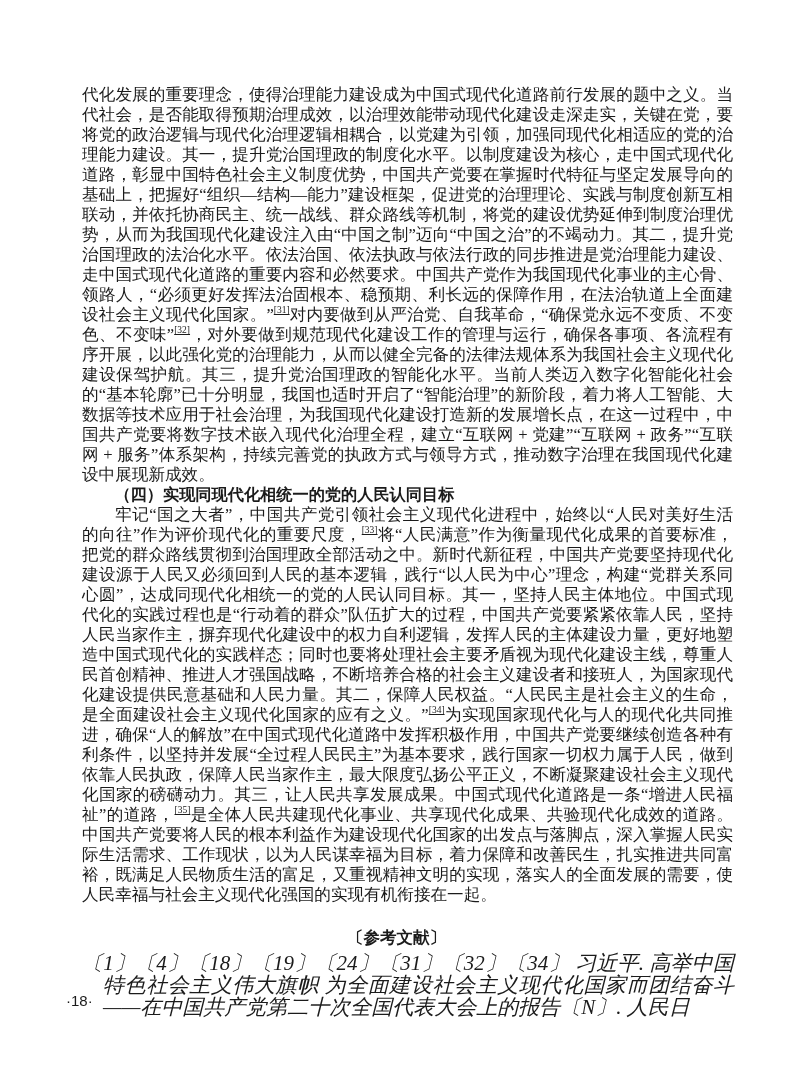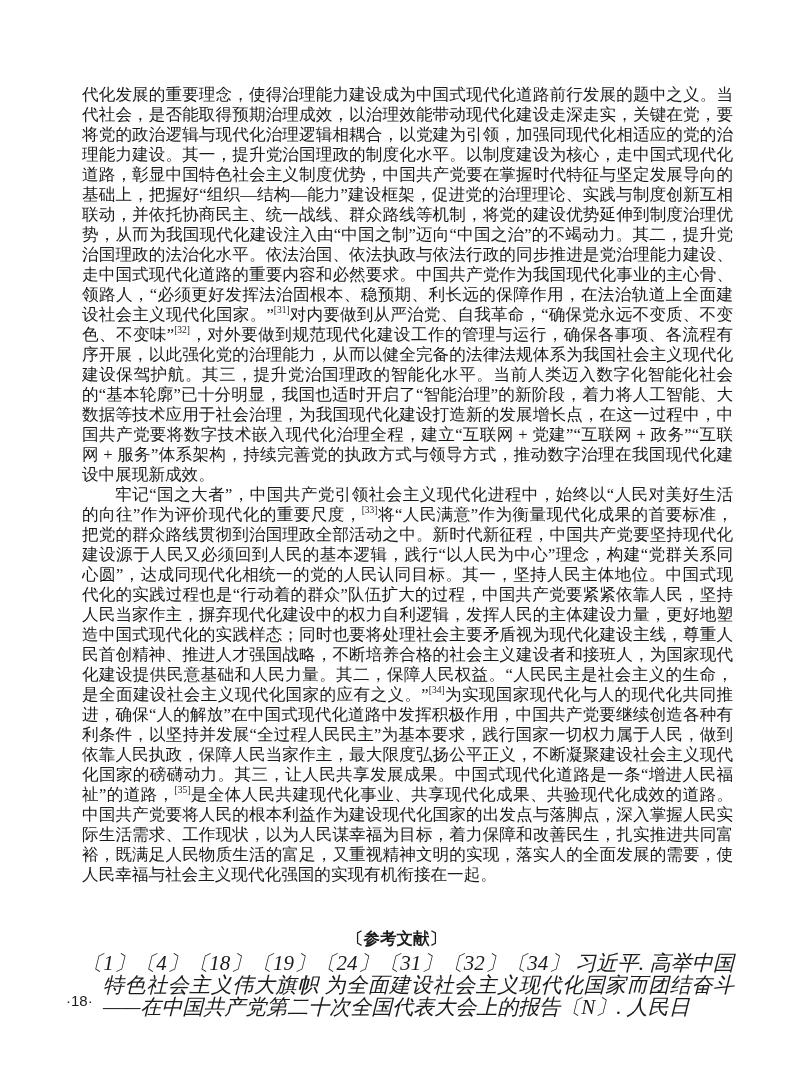--- a/index.html
+++ b/index.html
@@ -36,29 +36,30 @@
   .para.subheading {
     text-indent: 2em;
     font-weight: bold;
     font-family: "DejaVu Sans", "Liberation Sans", sans-serif;
     font-size: 16.2px;
   }
   .para sup {
     font-size: 9.5px;
     line-height: 0;
     vertical-align: super;
+    text-decoration: underline;
   }
   .ref-heading {
     position: absolute;
     left: 0;
     top: 929px;
     width: 793px;
     text-align: center;
     font-weight: bold;
-    font-family: Liberation Serif, serif;
+    font-family: Liberation Mono, monospace;
     font-size: 16.5px;
     line-height: 20px;
   }
   .ref-list {
     position: absolute;
     left: 82px;
     top: 952px;
     width: 652px;
     font-size: 21px;
     line-height: 22px;
@@ -80,20 +81,21 @@
     font-family: Liberation Sans, sans-serif;
   }
 </style>
 </head>
 <body>
 
 <div class="page">
 
   <div class="article-body">
     <p class="para"><span>代化发展的重要理念，使得治理能力建设成为中国式现代化道路前行发展的题中之义。当代社会，是否能取得预期治理成效，以治理效能带动现代化建设走深走实，关键在党，要将党的政治逻辑与现代化治理逻辑相耦合，以党建为引领，加强同现代化相适应的党的治理能力建设。其一，提升党治国理政的制度化水平。以制度建设为核心，走中国式现代化道路，彰显中国特色社会主义制度优势，中国共产党要在掌握时代特征与坚定发展导向的基础上，把握好“组织—结构—能力”建设框架，促进党的治理理论、实践与制度创新互相联动，并依托协商民主、统一战线、群众路线等机制，将党的建设优势延伸到制度治理优势，从而为我国现代化建设注入由“中国之制”迈向“中国之治”的不竭动力。其二，提升党治国理政的法治化水平。依法治国、依法执政与依法行政的同步推进是党治理能力建设、走中国式现代化道路的重要内容和必然要求。中国共产党作为我国现代化事业的主心骨、领路人，“必须更好发挥法治固根本、稳预期、利长远的保障作用，在法治轨道上全面建设社会主义现代化国家。”</span><sup>[31]</sup><span>对内要做到从严治党、自我革命，“确保党永远不变质、不变色、不变味”</span><sup>[32]</sup><span>，对外要做到规范现代化建设工作的管理与运行，确保各事项、各流程有序开展，以此强化党的治理能力，从而以健全完备的法律法规体系为我国社会主义现代化建设保驾护航。其三，提升党治国理政的智能化水平。当前人类迈入数字化智能化社会的“基本轮廓”已十分明显，我国也适时开启了“智能治理”的新阶段，着力将人工智能、大数据等技术应用于社会治理，为我国现代化建设打造新的发展增长点，在这一过程中，中国共产党要将数字技术嵌入现代化治理全程，建立“互联网 + 党建”“互联网 + 政务”“互联网 + 服务”体系架构，持续完善党的执政方式与领导方式，推动数字治理在我国现代化建设中展现新成效。</span></p>
+    <p class="para subheading"><span>（四）实现同现代化相统一的党的人民认同目标</span></p>
     <p class="para indent"><span>牢记“国之大者”，中国共产党引领社会主义现代化进程中，始终以“人民对美好生活的向往”作为评价现代化的重要尺度，</span><sup>[33]</sup><span>将“人民满意”作为衡量现代化成果的首要标准，把党的群众路线贯彻到治国理政全部活动之中。新时代新征程，中国共产党要坚持现代化建设源于人民又必须回到人民的基本逻辑，践行“以人民为中心”理念，构建“党群关系同心圆”，达成同现代化相统一的党的人民认同目标。其一，坚持人民主体地位。中国式现代化的实践过程也是“行动着的群众”队伍扩大的过程，中国共产党要紧紧依靠人民，坚持人民当家作主，摒弃现代化建设中的权力自利逻辑，发挥人民的主体建设力量，更好地塑造中国式现代化的实践样态；同时也要将处理社会主要矛盾视为现代化建设主线，尊重人民首创精神、推进人才强国战略，不断培养合格的社会主义建设者和接班人，为国家现代化建设提供民意基础和人民力量。其二，保障人民权益。“人民民主是社会主义的生命，是全面建设社会主义现代化国家的应有之义。”</span><sup>[34]</sup><span>为实现国家现代化与人的现代化共同推进，确保“人的解放”在中国式现代化道路中发挥积极作用，中国共产党要继续创造各种有利条件，以坚持并发展“全过程人民民主”为基本要求，践行国家一切权力属于人民，做到依靠人民执政，保障人民当家作主，最大限度弘扬公平正义，不断凝聚建设社会主义现代化国家的磅礴动力。其三，让人民共享发展成果。中国式现代化道路是一条“增进人民福祉”的道路，</span><sup>[35]</sup><span>是全体人民共建现代化事业、共享现代化成果、共验现代化成效的道路。中国共产党要将人民的根本利益作为建设现代化国家的出发点与落脚点，深入掌握人民实际生活需求、工作现状，以为人民谋幸福为目标，着力保障和改善民生，扎实推进共同富裕，既满足人民物质生活的富足，又重视精神文明的实现，落实人的全面发展的需要，使人民幸福与社会主义现代化强国的实现有机衔接在一起。</span></p>
   </div>
 
   <div class="ref-heading">〔参考文献〕</div>
 
   <div class="ref-list">
     <p class="ref-item">
       <span>〔1〕〔4〕〔18〕〔19〕〔24〕〔31〕〔32〕〔34〕</span><span> 习近平. 高举中国特色社会主义伟大旗帜 为全面建设社会主义现代化国家而团结奋斗——在中国共产党第二十次全国代表大会上的报告〔N〕. 人民日</span>
     </p>
   </div>

